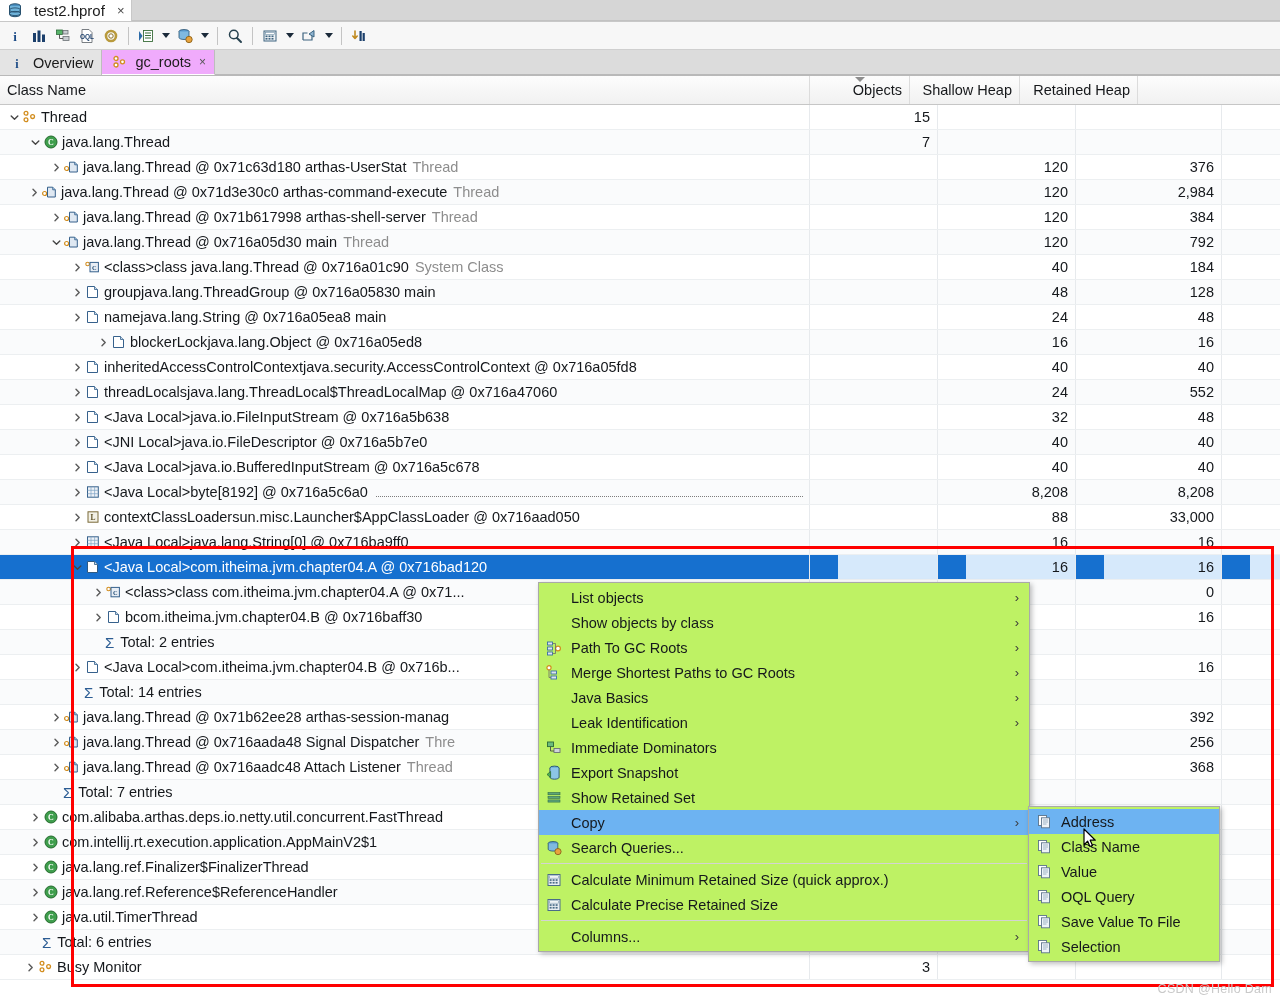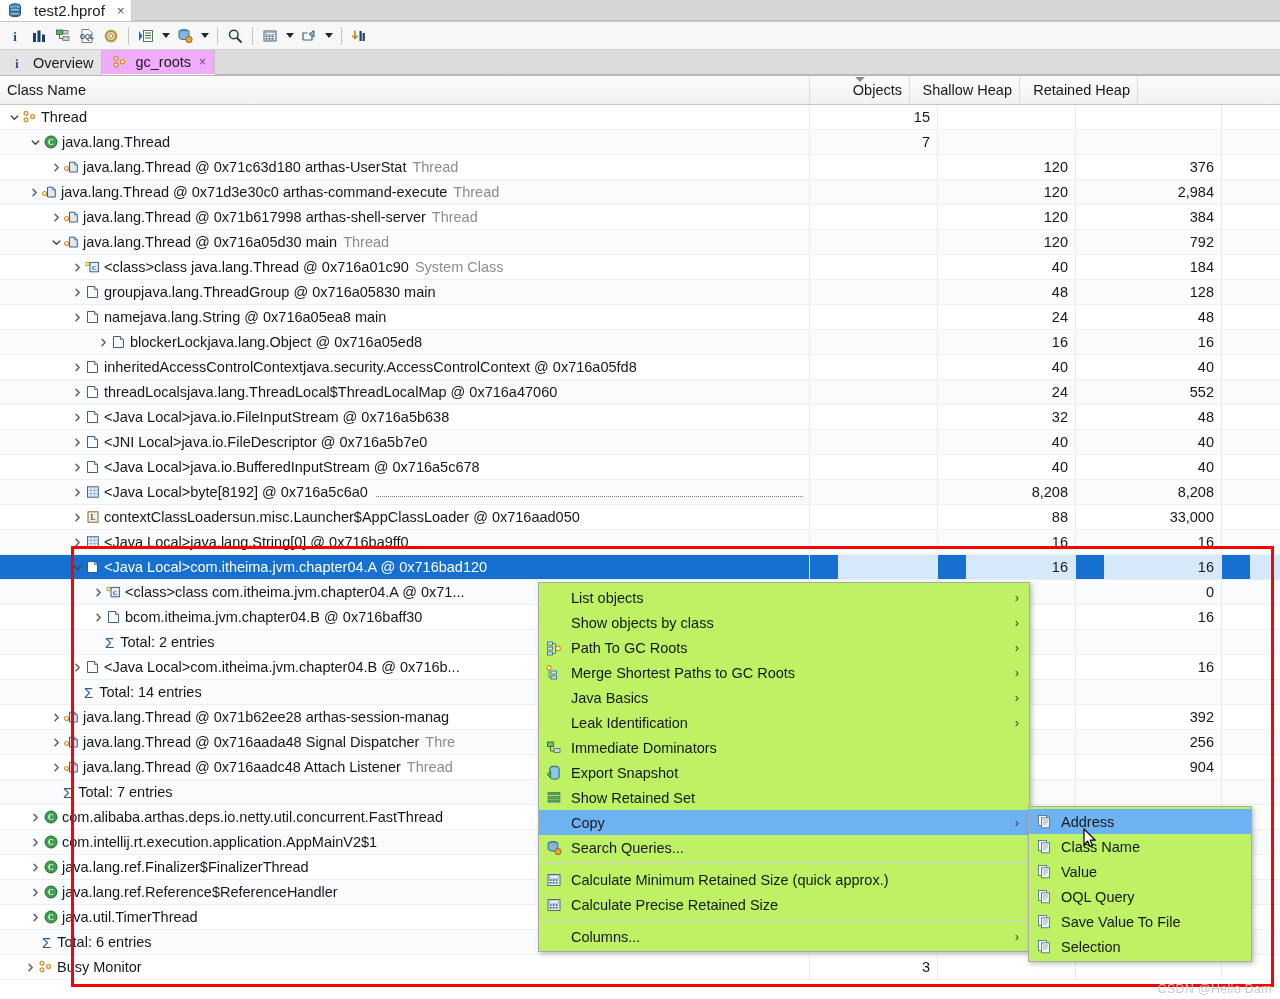--- a/index.html
+++ b/index.html
@@ -875,21 +875,21 @@
               <circle cx="2.6" cy="8.5" r="2" fill="#fff" stroke="#d28d1e" stroke-width="1.2"></circle>
               <path d="M5.5 2.2h5.2l2.6 2.6v7.2H5.5z" fill="#dfe8f2" stroke="#36618c" stroke-width="1"></path>
               <path d="M10.7 2.2v2.6h2.6" fill="#9fc0dd" stroke="#36618c" stroke-width=".8"></path>
             </svg>
           </span>
           <span class="">java.lang.Thread @ 0x716aadc48  Attach Listener</span>
           <span class="ctype">Thread</span>
         </div>
         <div class="numcell c-obj"></div>
         <div class="numcell c-sh"></div>
-        <div class="numcell c-ret">904</div>
+        <div class="numcell c-ret">368</div>
         <div class="numcell c-tail"></div>
       </div>
       <div class="row alt">
         <div class="cname" style="padding-left:50px">
           <span class="twisty"></span>
           <span class="sigma">Σ</span>
           <span class="bold">Total: 7 entries</span>
         </div>
         <div class="numcell c-obj"></div>
         <div class="numcell c-sh"></div>
@@ -1165,21 +1165,21 @@
         <span class="marrow"></span>
       </div>
       <div class="msep"></div>
       <div class="mi">
         <span class="mico"></span>
         <span class="mlbl">Columns...</span>
         <span class="marrow">›</span>
       </div>
     </div>
 
-  <div class="ctxmenu" id="copysub" style="left:1028px; top:806px; width:224px;">
+  <div class="ctxmenu" id="copysub" style="left:1028px; top:806px; width:192px;">
       <div class="mi hi">
         <span class="mico">
           <svg width="15" height="15" viewBox="0 0 15 15">
             <rect x="1.5" y="1.5" width="8" height="10" fill="#ffffff" stroke="#5b738a" stroke-width=".9"></rect>
             <rect x="4.5" y="3.8" width="8" height="10" fill="#eef3f8" stroke="#5b738a" stroke-width=".9"></rect>
             <path d="M6 6h5M6 8h5M6 10h3.5" stroke="#8aa3b8" stroke-width=".8"></path>
           </svg>
         </span>
         <span class="mlbl">Address</span>
       </div>

